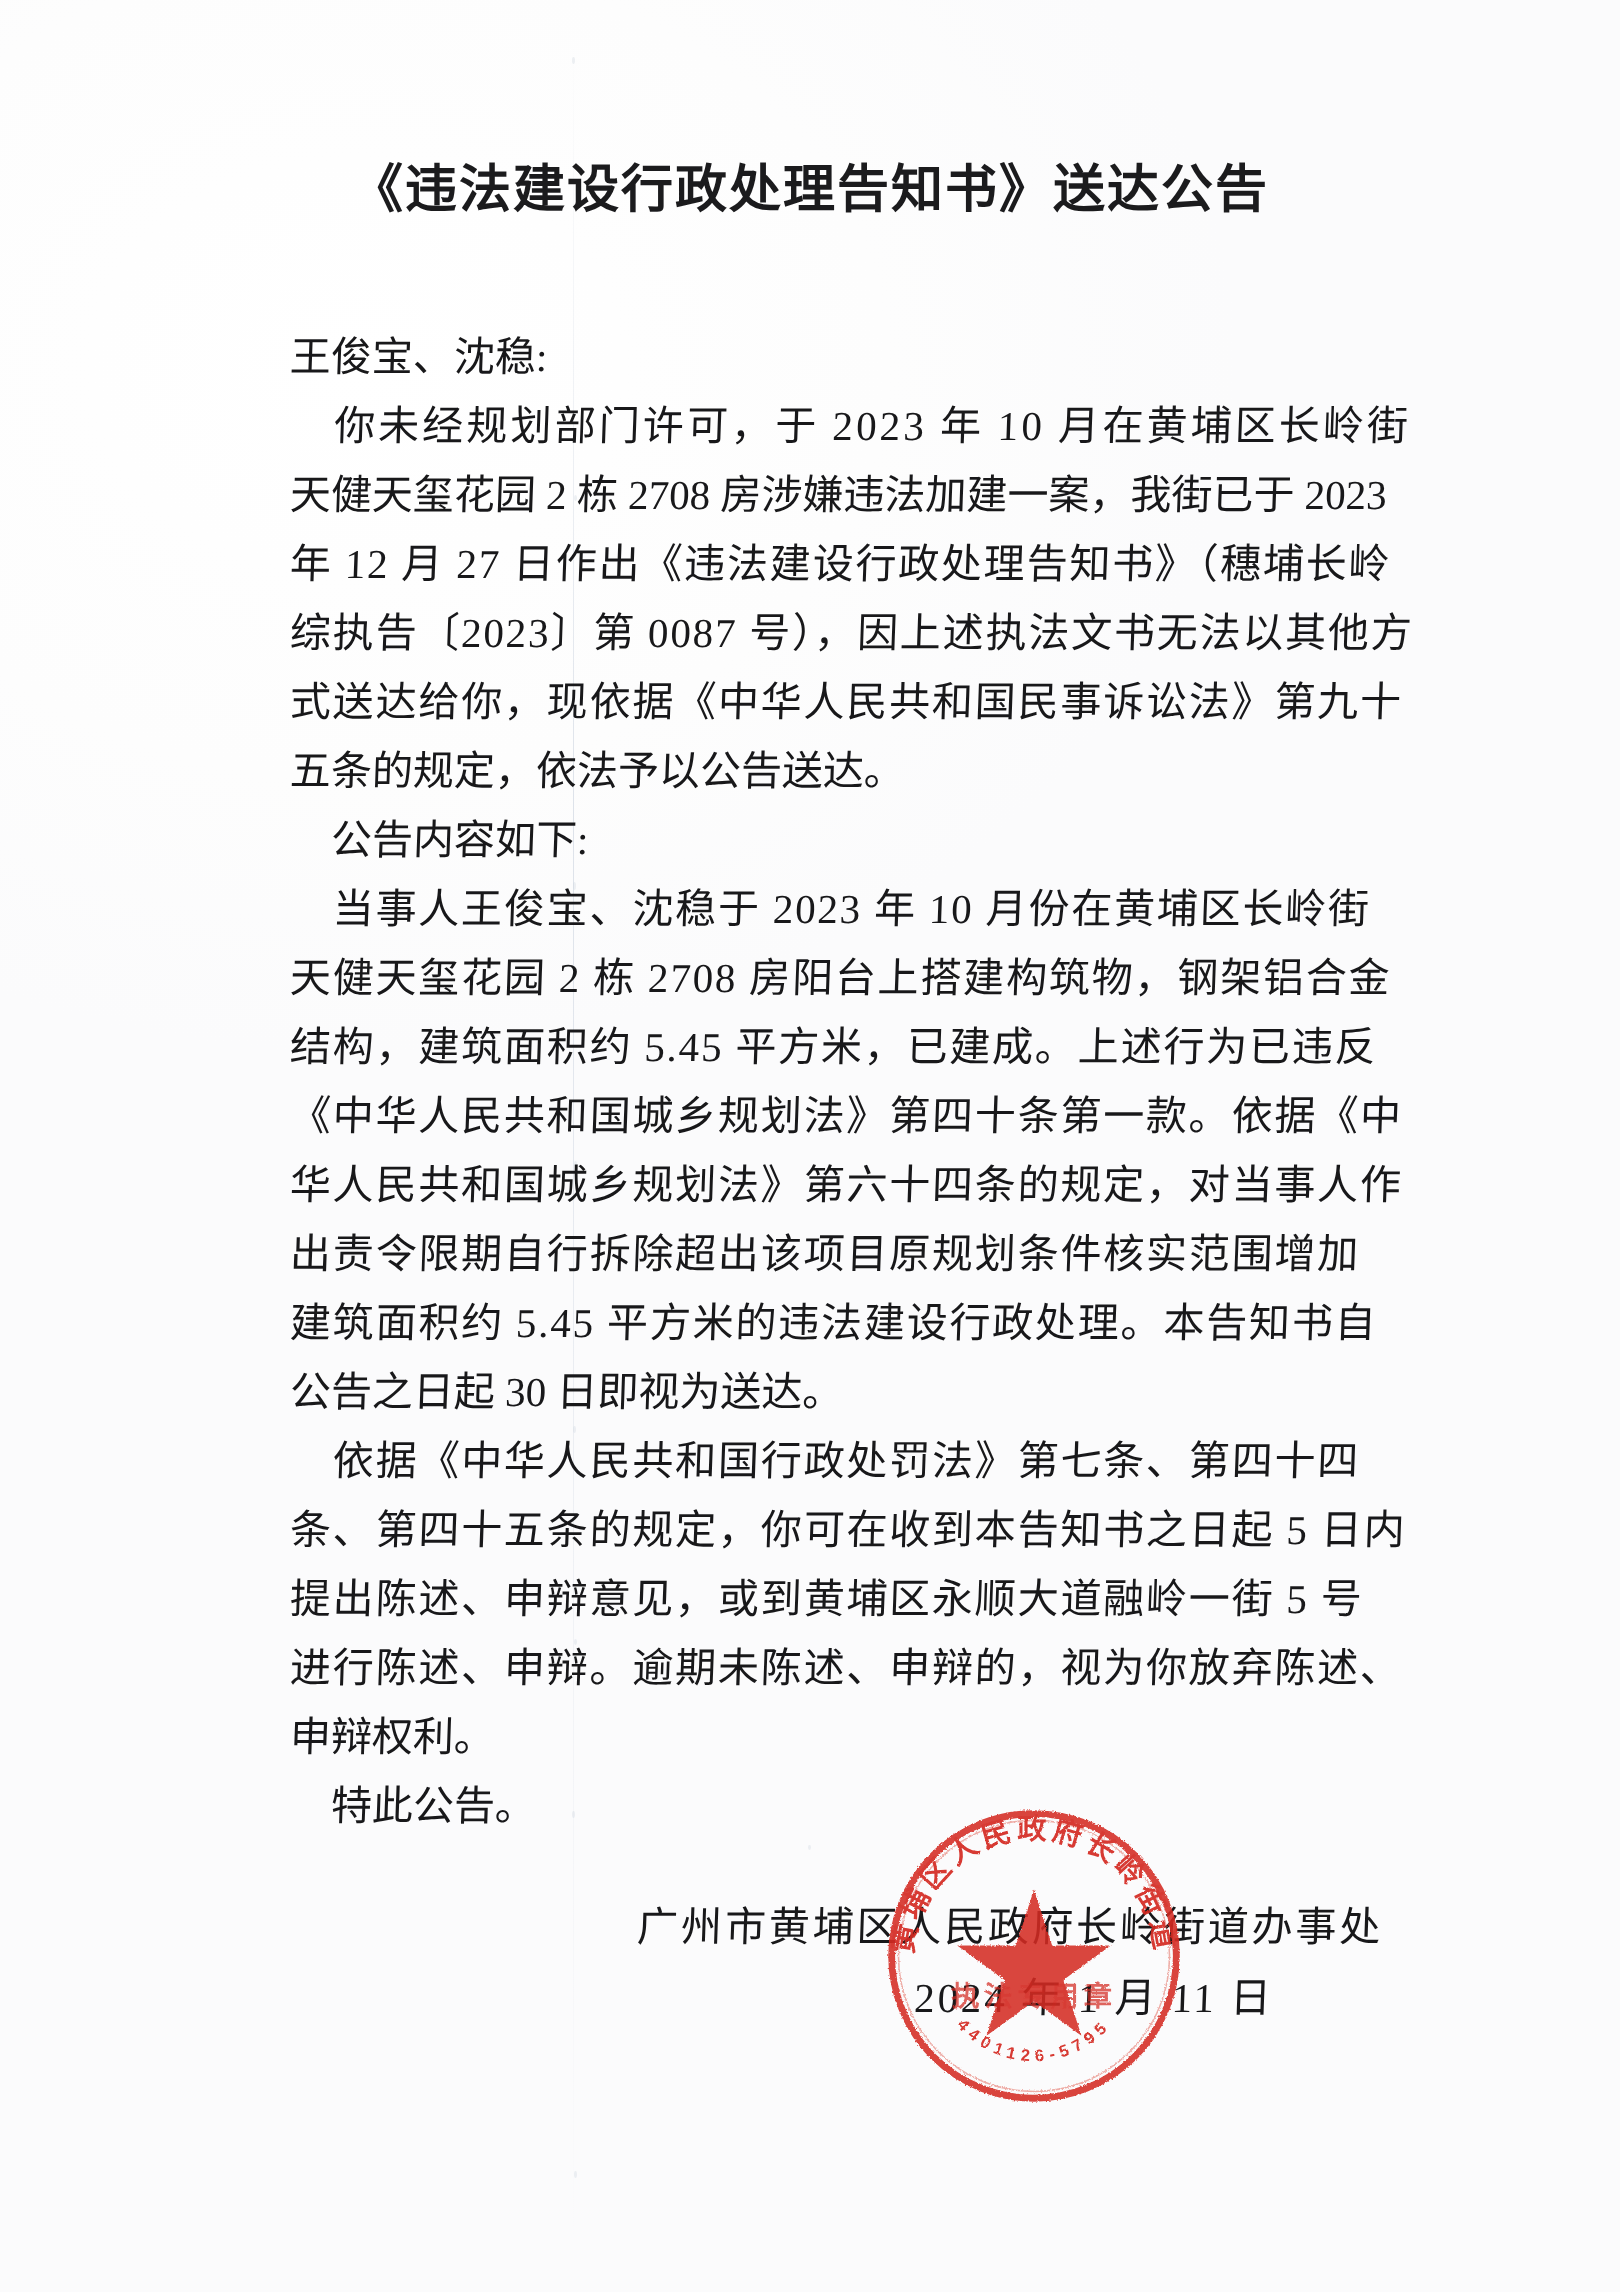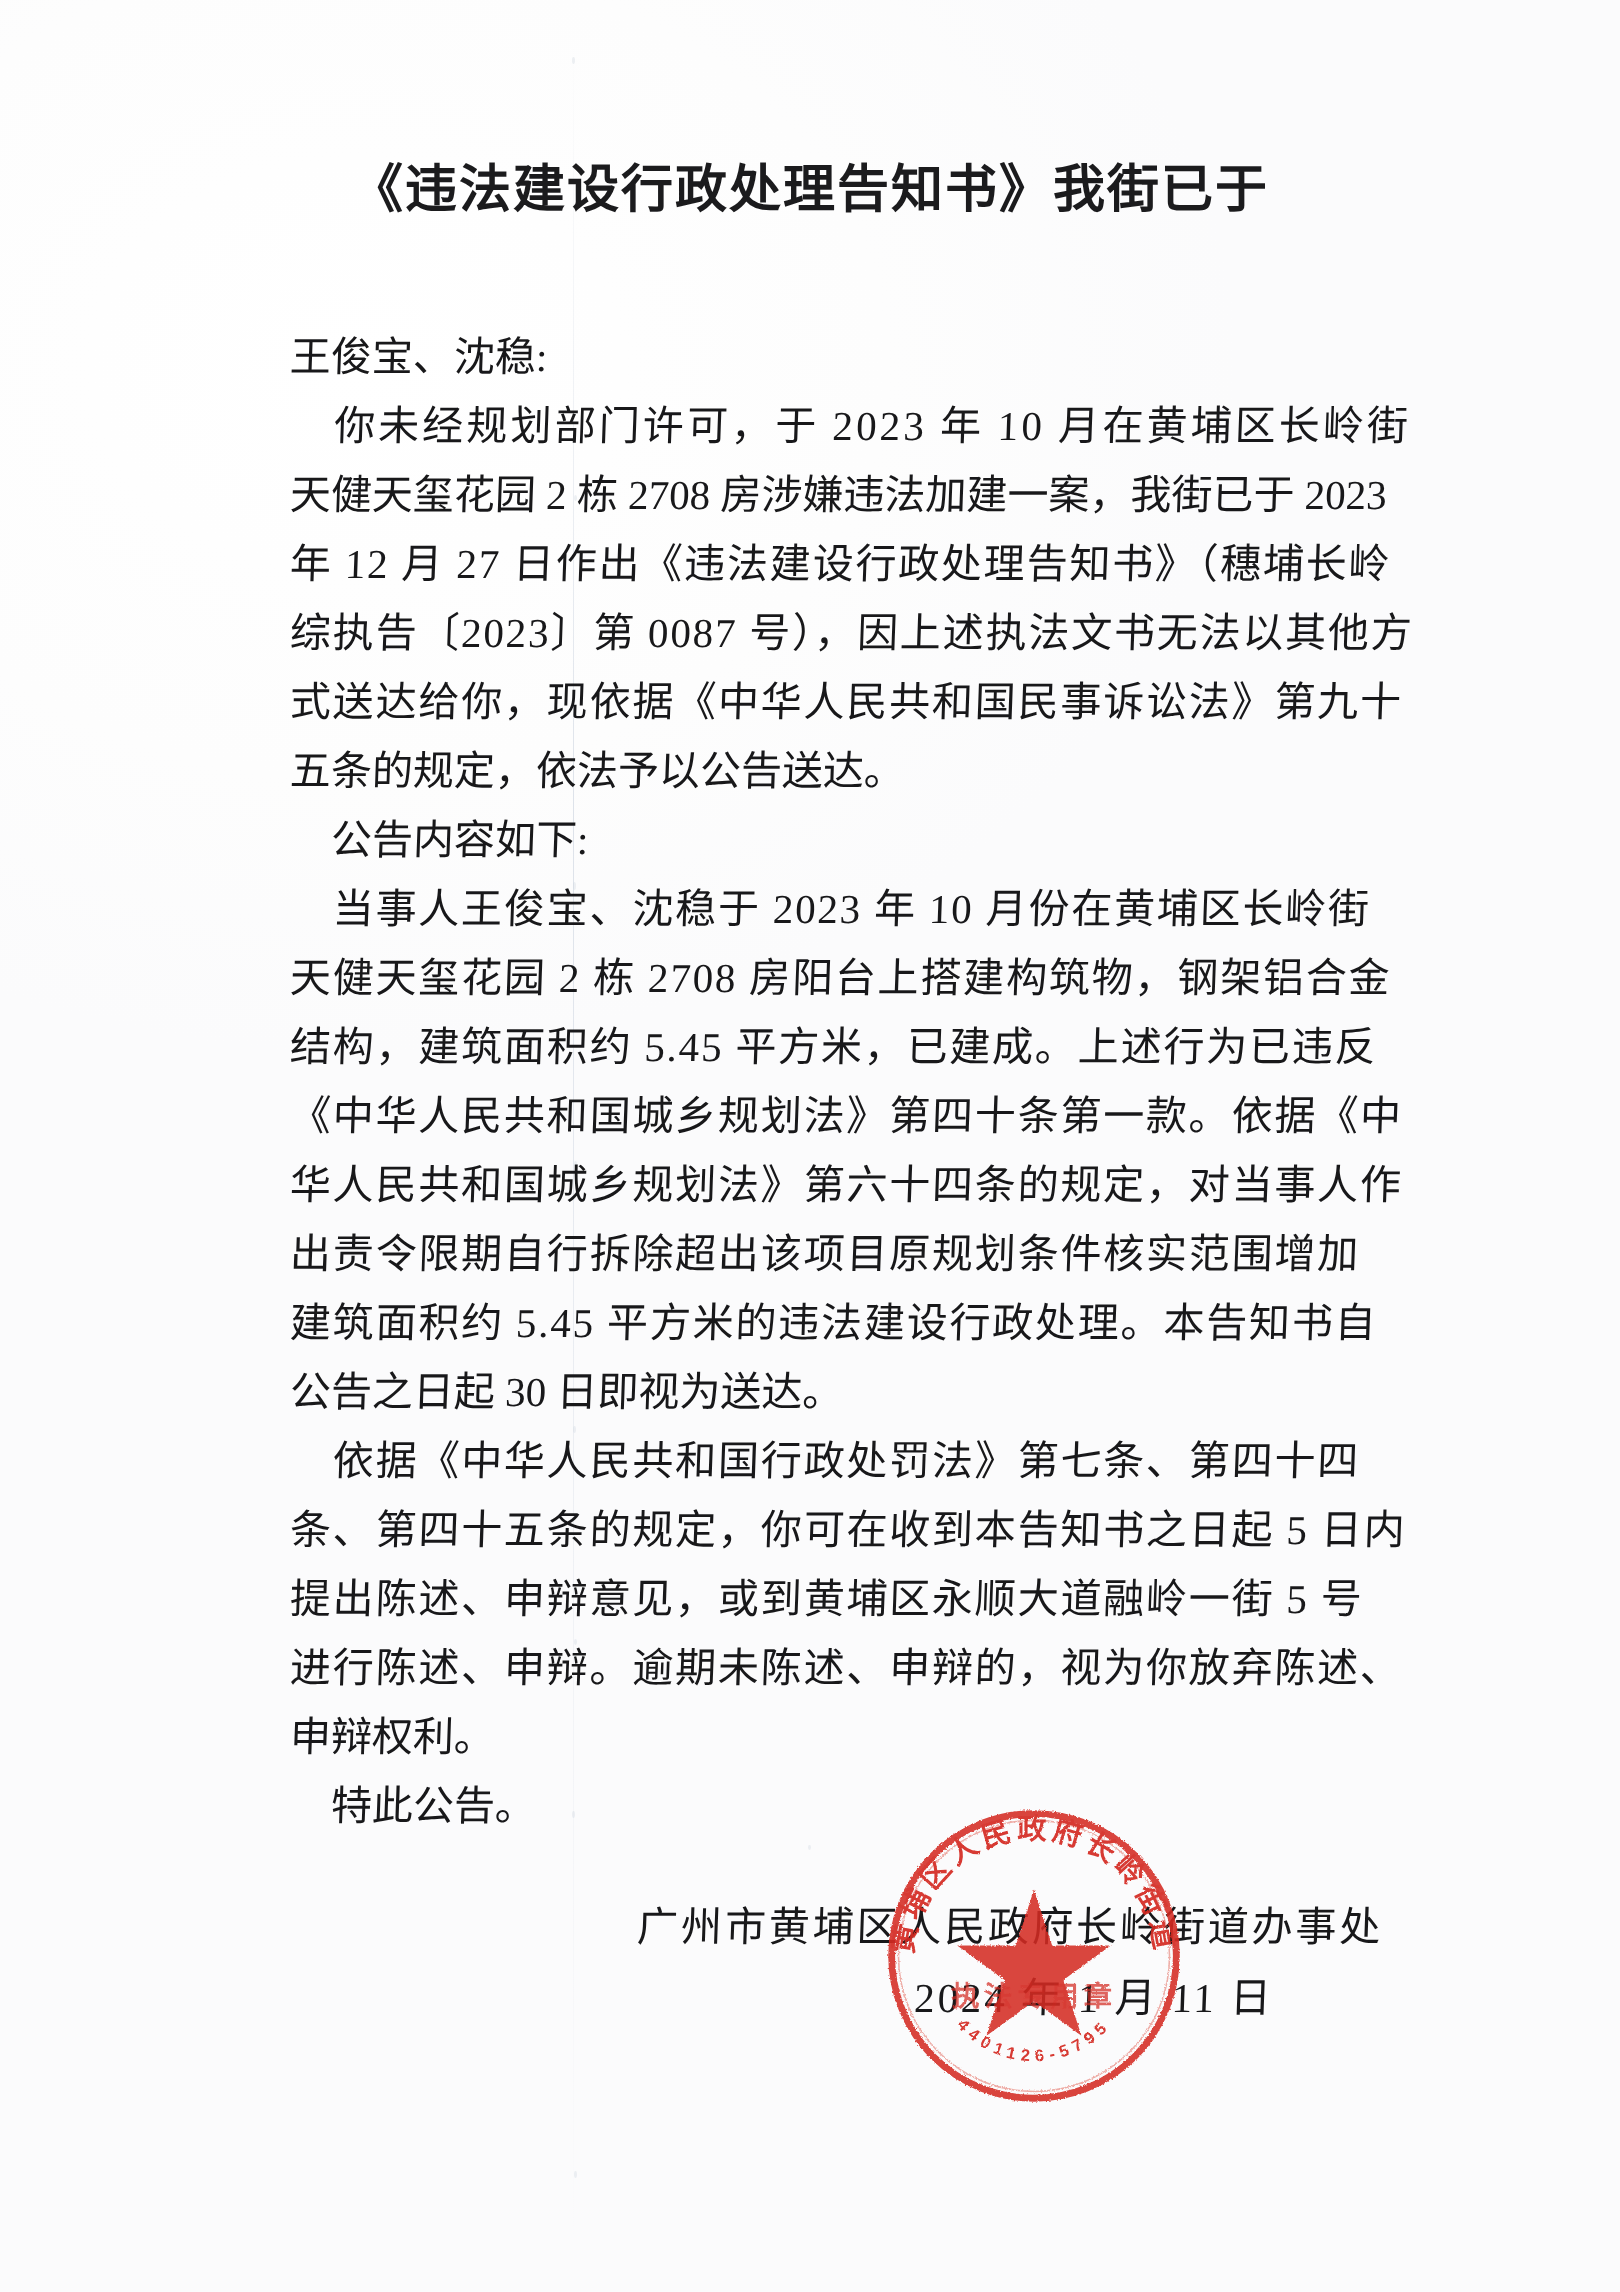--- a/index.html
+++ b/index.html
@@ -123,21 +123,21 @@
   <span class="speck" style="left:574px; top:1161px;width:2.9px; height:5.9px;"></span>
   <span class="speck" style="left:573px; top:1426px;width:2.9px; height:6.9px;"></span>
   <span class="speck" style="left:574px; top:1639px;width:2.9px; height:5.9px;"></span>
   <span class="speck" style="left:572px; top:1811px;width:2.9px; height:6.9px;"></span>
   <span class="speck" style="left:574px; top:2171px;width:2.9px; height:6.9px;"></span>
   <span class="speck" style="left:808px; top:1845px;width:2.9px; height:4.9px;"></span>
 </div>
 
 <div class="content">
 
-  <div class="doc-title">《违法建设行政处理告知书》我街已于</div>
+  <div class="doc-title">《违法建设行政处理告知书》送达公告</div>
 
   <div class="body-block">
 
     <div class="line spaced-tight">王俊宝、沈稳:</div>
 
     <div class="line spaced-loose">　你未经规划部门许可，于 2023 年 10 月在黄埔区长岭街</div>
     <div class="line spaced-tight">天健天玺花园 2 栋 2708 房涉嫌违法加建一案，我街已于 2023</div>
     <div class="line spaced-mid">年 12 月 27 日作出《违法建设行政处理告知书》（穗埔长岭</div>
     <div class="line spaced-mid">综执告〔2023〕第 0087 号），因上述执法文书无法以其他方</div>
     <div class="line spaced-mid">式送达给你，现依据《中华人民共和国民事诉讼法》第九十</div>

